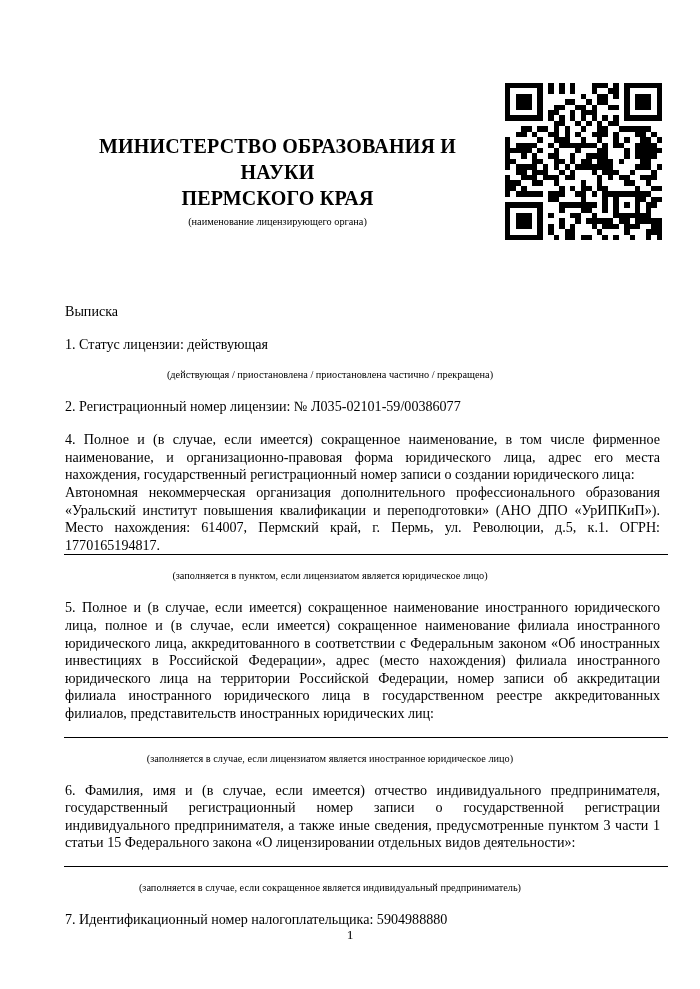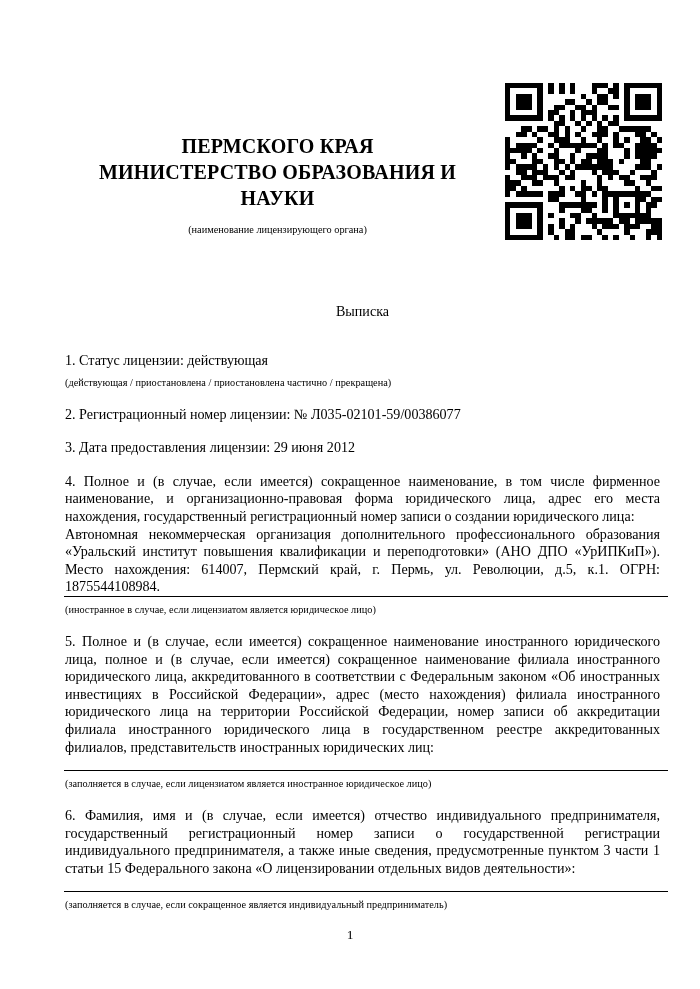--- a/index.html
+++ b/index.html
@@ -20,69 +20,68 @@
   }
   .org-name {
     font-weight: bold;
     font-size: 20px;
     line-height: 26px;
     letter-spacing: 0.2px;
   }
   .org-caption {
     font-size: 10.3px;
     line-height: 13px;
-    margin-top: 12px;
+    margin-top: 4px;
   }
   .qr { position: absolute; right: 0; top: 0; width: 157px; height: 157px; }
   
   .content { position: absolute; top: 302px; left: 65px; width: 595px; }
   .doc-title {
-    text-align: center;
     font-size: 14.1px;
     line-height: 18px;
-    margin-bottom: 32px;
+    margin-bottom: 16px;
   }
   .item { margin-bottom: 16px; }
   .item p {
     margin: 0;
     font-size: 14.1px;
     line-height: 17.6px;
     text-align: justify;
   }
   .blank-line { height: 14px; }
   .rule {
     width: 604px;
     margin-left: -1px;
     border-top: 1.7px solid #000000;
     height: 0;
   }
   .caption-wrap {
     width: 530px;
-    text-align: left;
-    margin-top: 2px;
+    text-align: center;
+    margin-top: 10px;
   }
   .caption { font-size: 10.3px; line-height: 13px; }
   
   .page-number {
     position: absolute;
     left: 0; right: 0;
     top: 927px;
     text-align: center;
     font-size: 13.5px;
   }
 </style>
 </head>
 <body>
 
 <div class="page">
 
   <div class="header-row">
     <div class="org-block">
+      <div class="org-name">МИНИСТЕРСТВО ОБРАЗОВАНИЯ И НАУКИ</div>
       <div class="org-name">ПЕРМСКОГО КРАЯ</div>
-      <div class="org-name">МИНИСТЕРСТВО ОБРАЗОВАНИЯ И НАУКИ</div>
       <div class="org-caption">(наименование лицензирующего органа)</div>
     </div>
     <svg id="qr" class="qr" viewBox="0 0 29 29" fill="#000000" shape-rendering="crispEdges" xmlns="http://www.w3.org/2000/svg">
         <rect x="0" y="0" width="1" height="1"></rect>
         <rect x="1" y="0" width="1" height="1"></rect>
         <rect x="2" y="0" width="1" height="1"></rect>
         <rect x="3" y="0" width="1" height="1"></rect>
         <rect x="4" y="0" width="1" height="1"></rect>
         <rect x="5" y="0" width="1" height="1"></rect>
         <rect x="6" y="0" width="1" height="1"></rect>
@@ -524,32 +523,28 @@
     <div class="caption-wrap">
       <span class="caption">(действующая / приостановлена / приостановлена частично / прекращена)</span>
     </div>
   </div>
 
   <div class="item">
     <p>2. Регистрационный номер лицензии: № Л035-02101-59/00386077</p>
 
   </div>
 
-  <div class="item">
-    <p>3. Дата предоставления лицензии: 29 июня 2012</p>
-
-  </div>
 
   <div class="item">
     <p>4. Полное и (в случае, если имеется) сокращенное наименование, в том числе фирменное наименование, и организационно-правовая форма юридического лица, адрес его места нахождения, государственный регистрационный номер записи о создании юридического лица:</p>
-    <p>Автономная некоммерческая организация дополнительного профессионального образования «Уральский институт повышения квалификации и переподготовки» (АНО ДПО «УрИПКиП»). Место нахождения: 614007, Пермский край, г. Пермь, ул. Революции, д.5, к.1. ОГРН: 1875544108984.</p>
+    <p>Автономная некоммерческая организация дополнительного профессионального образования «Уральский институт повышения квалификации и переподготовки» (АНО ДПО «УрИПКиП»). Место нахождения: 614007, Пермский край, г. Пермь, ул. Революции, д.5, к.1. ОГРН: 1770165194817.</p>
 
     <div class="rule"></div>
     <div class="caption-wrap">
-      <span class="caption">(иностранное в случае, если лицензиатом является юридическое лицо)</span>
+      <span class="caption">(заполняется в пунктом, если лицензиатом является юридическое лицо)</span>
     </div>
   </div>
 
   <div class="item">
     <p>5. Полное и (в случае, если имеется) сокращенное наименование иностранного юридического лица, полное и (в случае, если имеется) сокращенное наименование филиала иностранного юридического лица, аккредитованного в соответствии с Федеральным законом «Об иностранных инвестициях в Российской Федерации», адрес (место нахождения) филиала иностранного юридического лица на территории Российской Федерации, номер записи об аккредитации филиала иностранного юридического лица в государственном реестре аккредитованных филиалов, представительств иностранных юридических лиц:</p>
 
     <div class="blank-line"></div>
     <div class="rule"></div>
     <div class="caption-wrap">
       <span class="caption">(заполняется в случае, если лицензиатом является иностранное юридическое лицо)</span>
@@ -559,18 +554,22 @@
   <div class="item">
     <p>6. Фамилия, имя и (в случае, если имеется) отчество индивидуального предпринимателя, государственный регистрационный номер записи о государственной регистрации индивидуального предпринимателя, а также иные сведения, предусмотренные пунктом 3 части 1 статьи 15 Федерального закона «О лицензировании отдельных видов деятельности»:</p>
 
     <div class="blank-line"></div>
     <div class="rule"></div>
     <div class="caption-wrap">
       <span class="caption">(заполняется в случае, если сокращенное является индивидуальный предприниматель)</span>
     </div>
   </div>
 
+  <div class="item">
+    <p>7. Идентификационный номер налогоплательщика: 5904988880</p>
+
+  </div>
 </div>
   </div>
 
   <div class="page-number">1</div>
 
 </div>
 
 </body></html>

